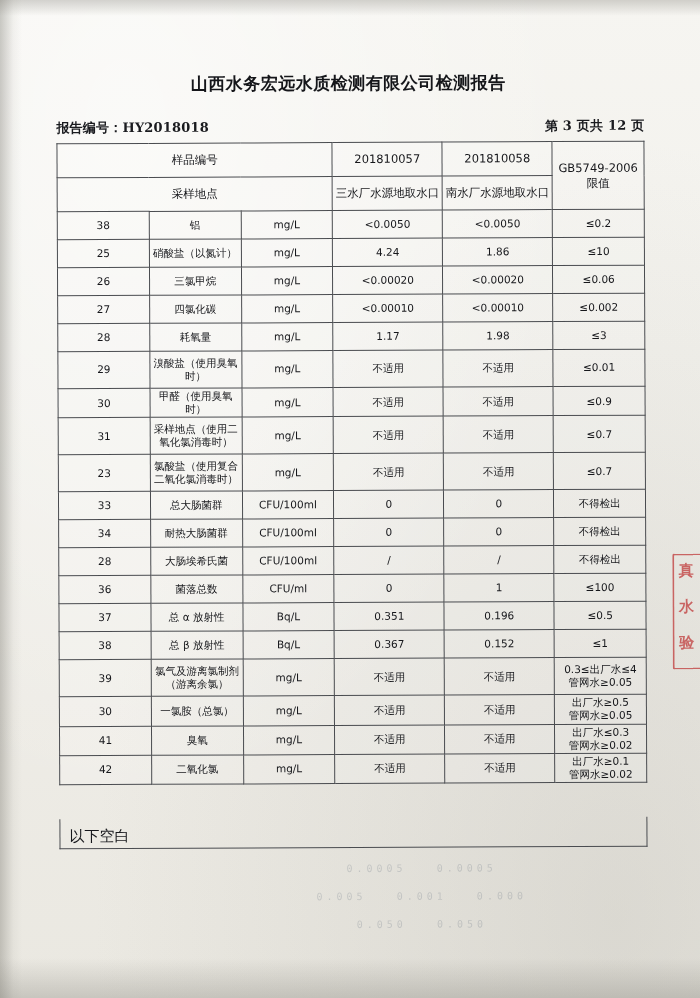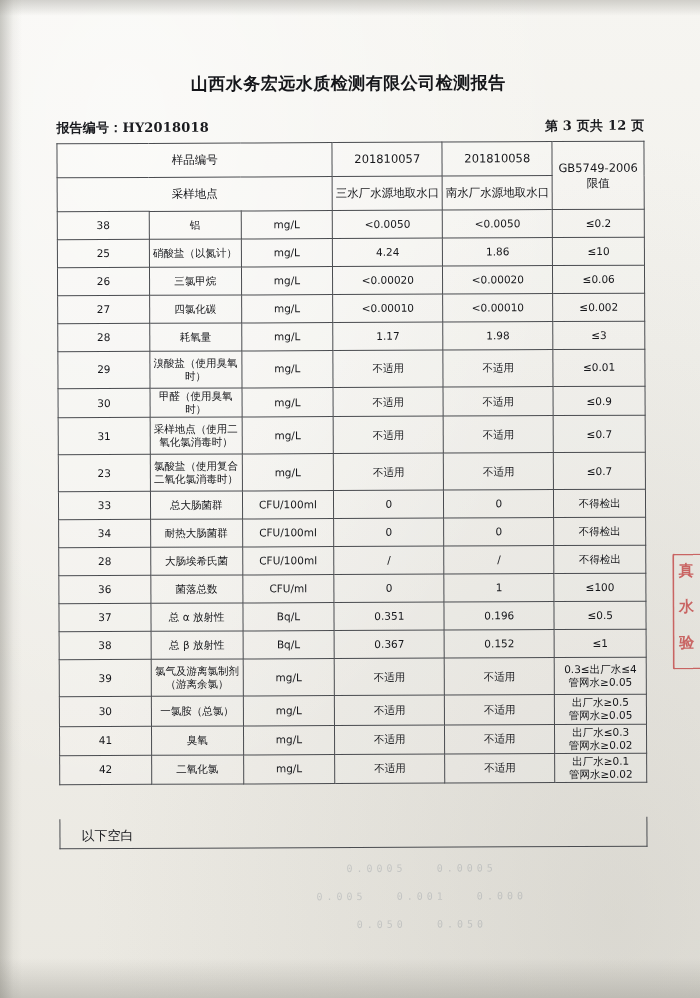--- a/index.html
+++ b/index.html
@@ -123,23 +123,23 @@
     font-size: 12px;
     font-family: "DejaVu Sans Mono","Liberation Mono",monospace;
     line-height: 1.45;
     margin-top: 12px;
   }
   tr.datarow td { height: 25px; }
   tr.datarow.tall td { height: 34px; }
 
   .blank-note {
     position: absolute;
-    left: 80px;
+    left: 68px;
     top: 826px;
-    font-size: 13px;
+    font-size: 15px;
     font-family: "DejaVu Sans", "Liberation Sans", sans-serif;
     color: #16171b;
   }
   .blank-box {
     position: absolute;
     left: 58px;
     top: 818px;
     width: 588px;
     height: 30px;
     border: 1px solid #4a4c50;

